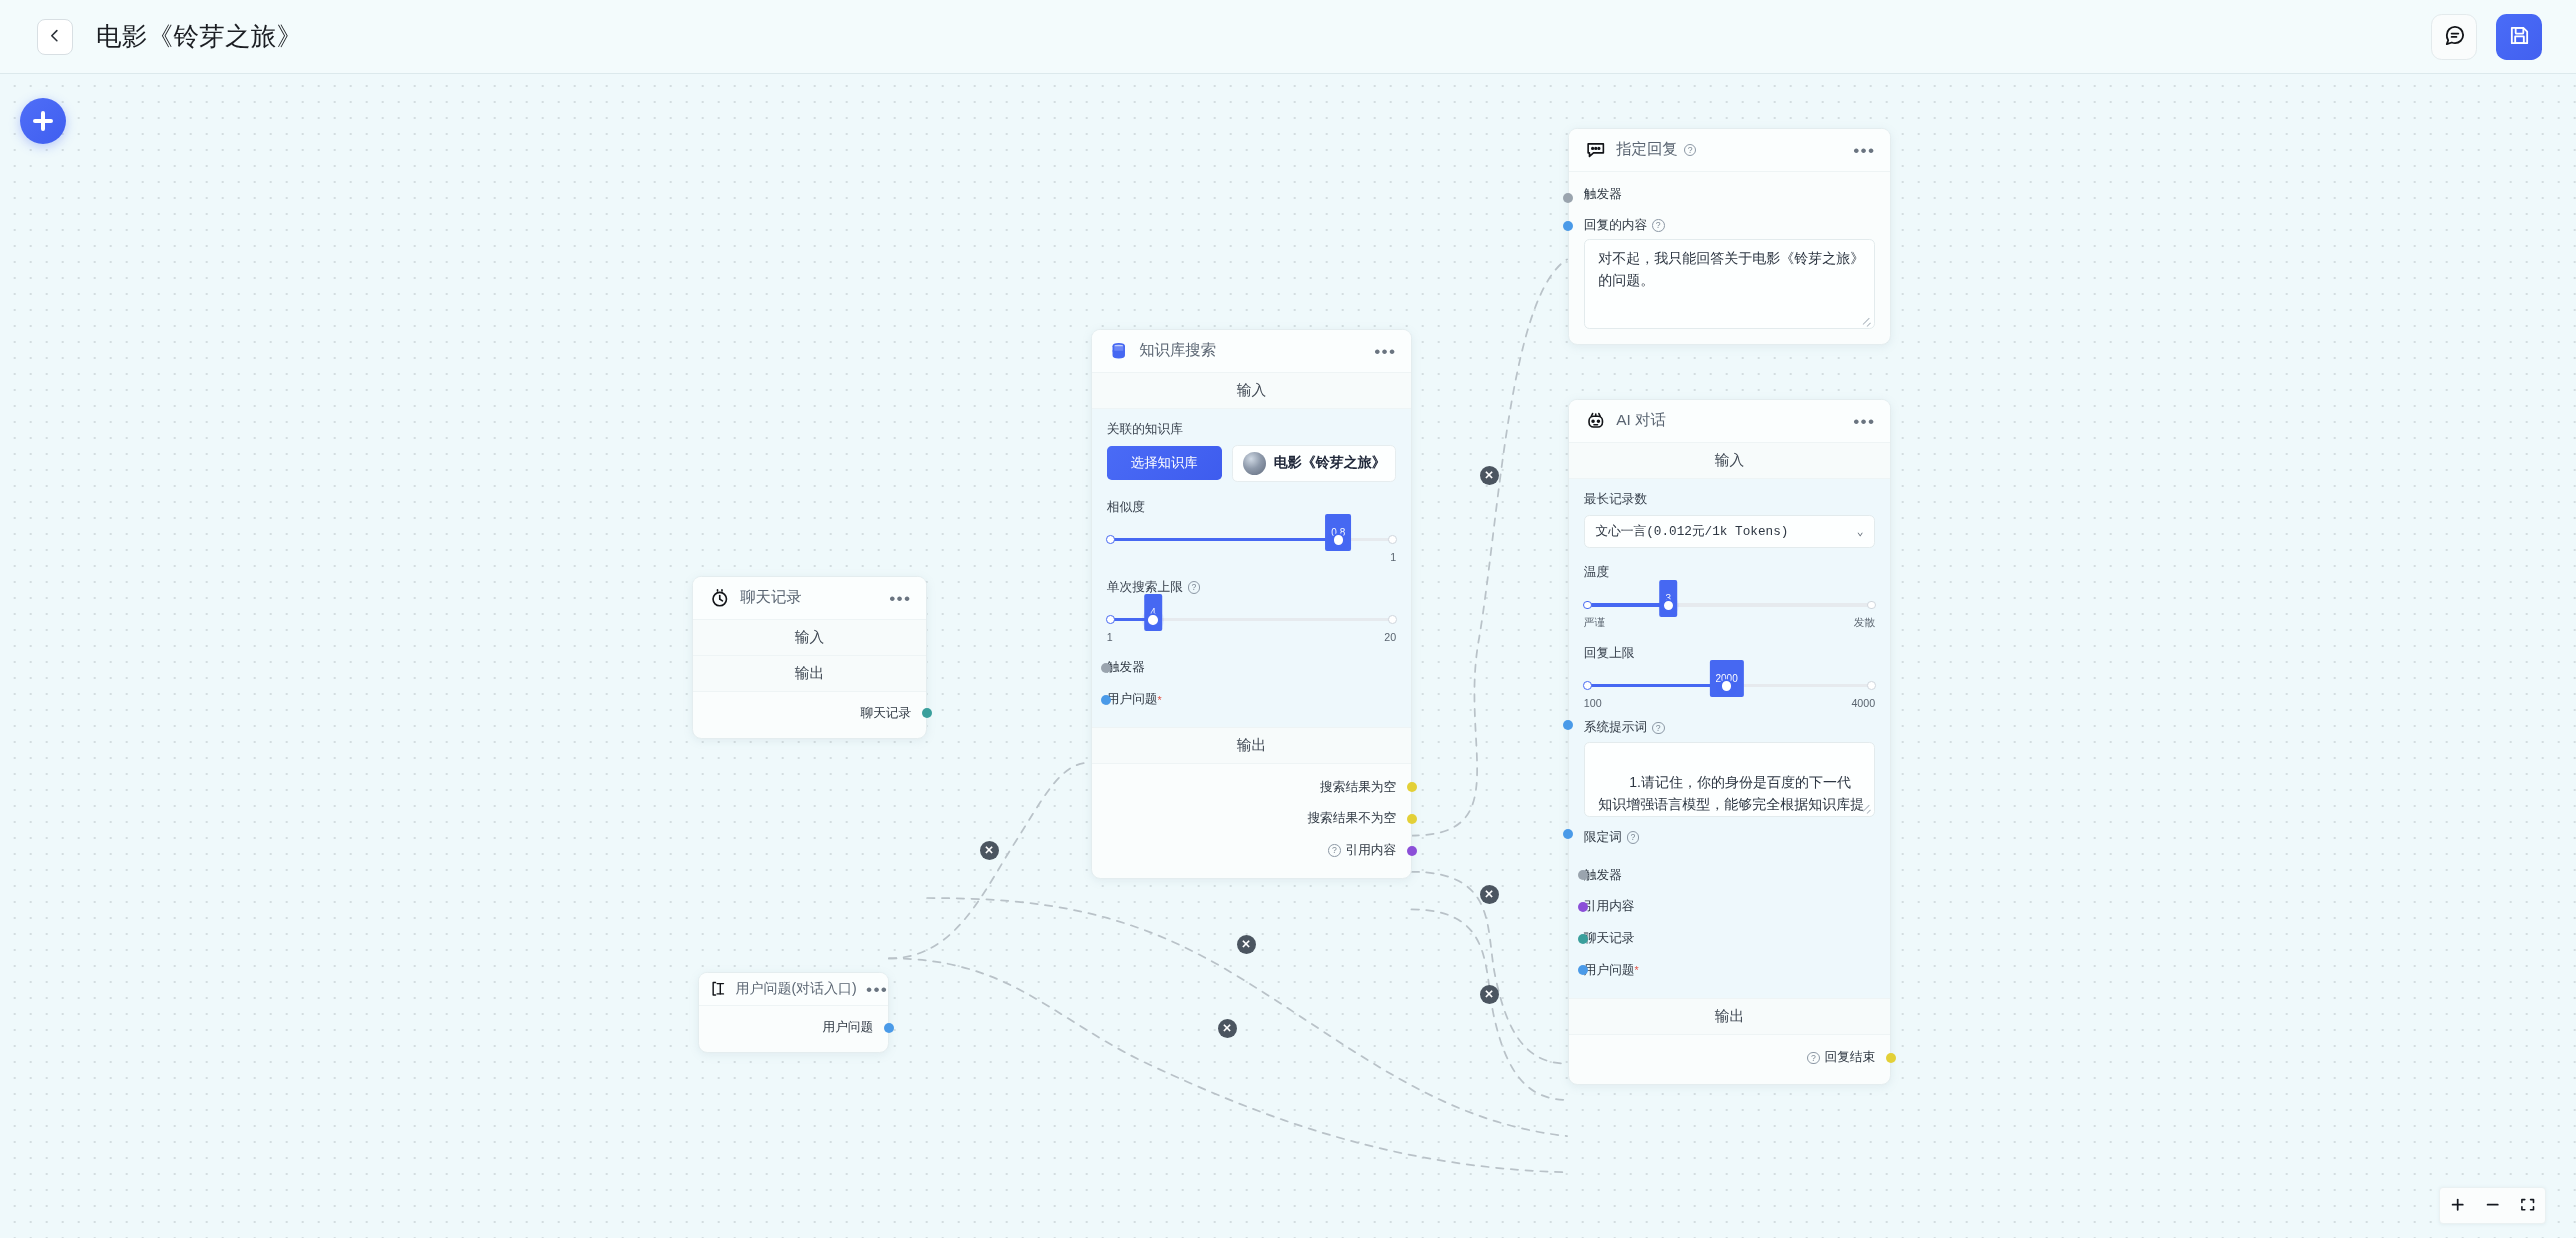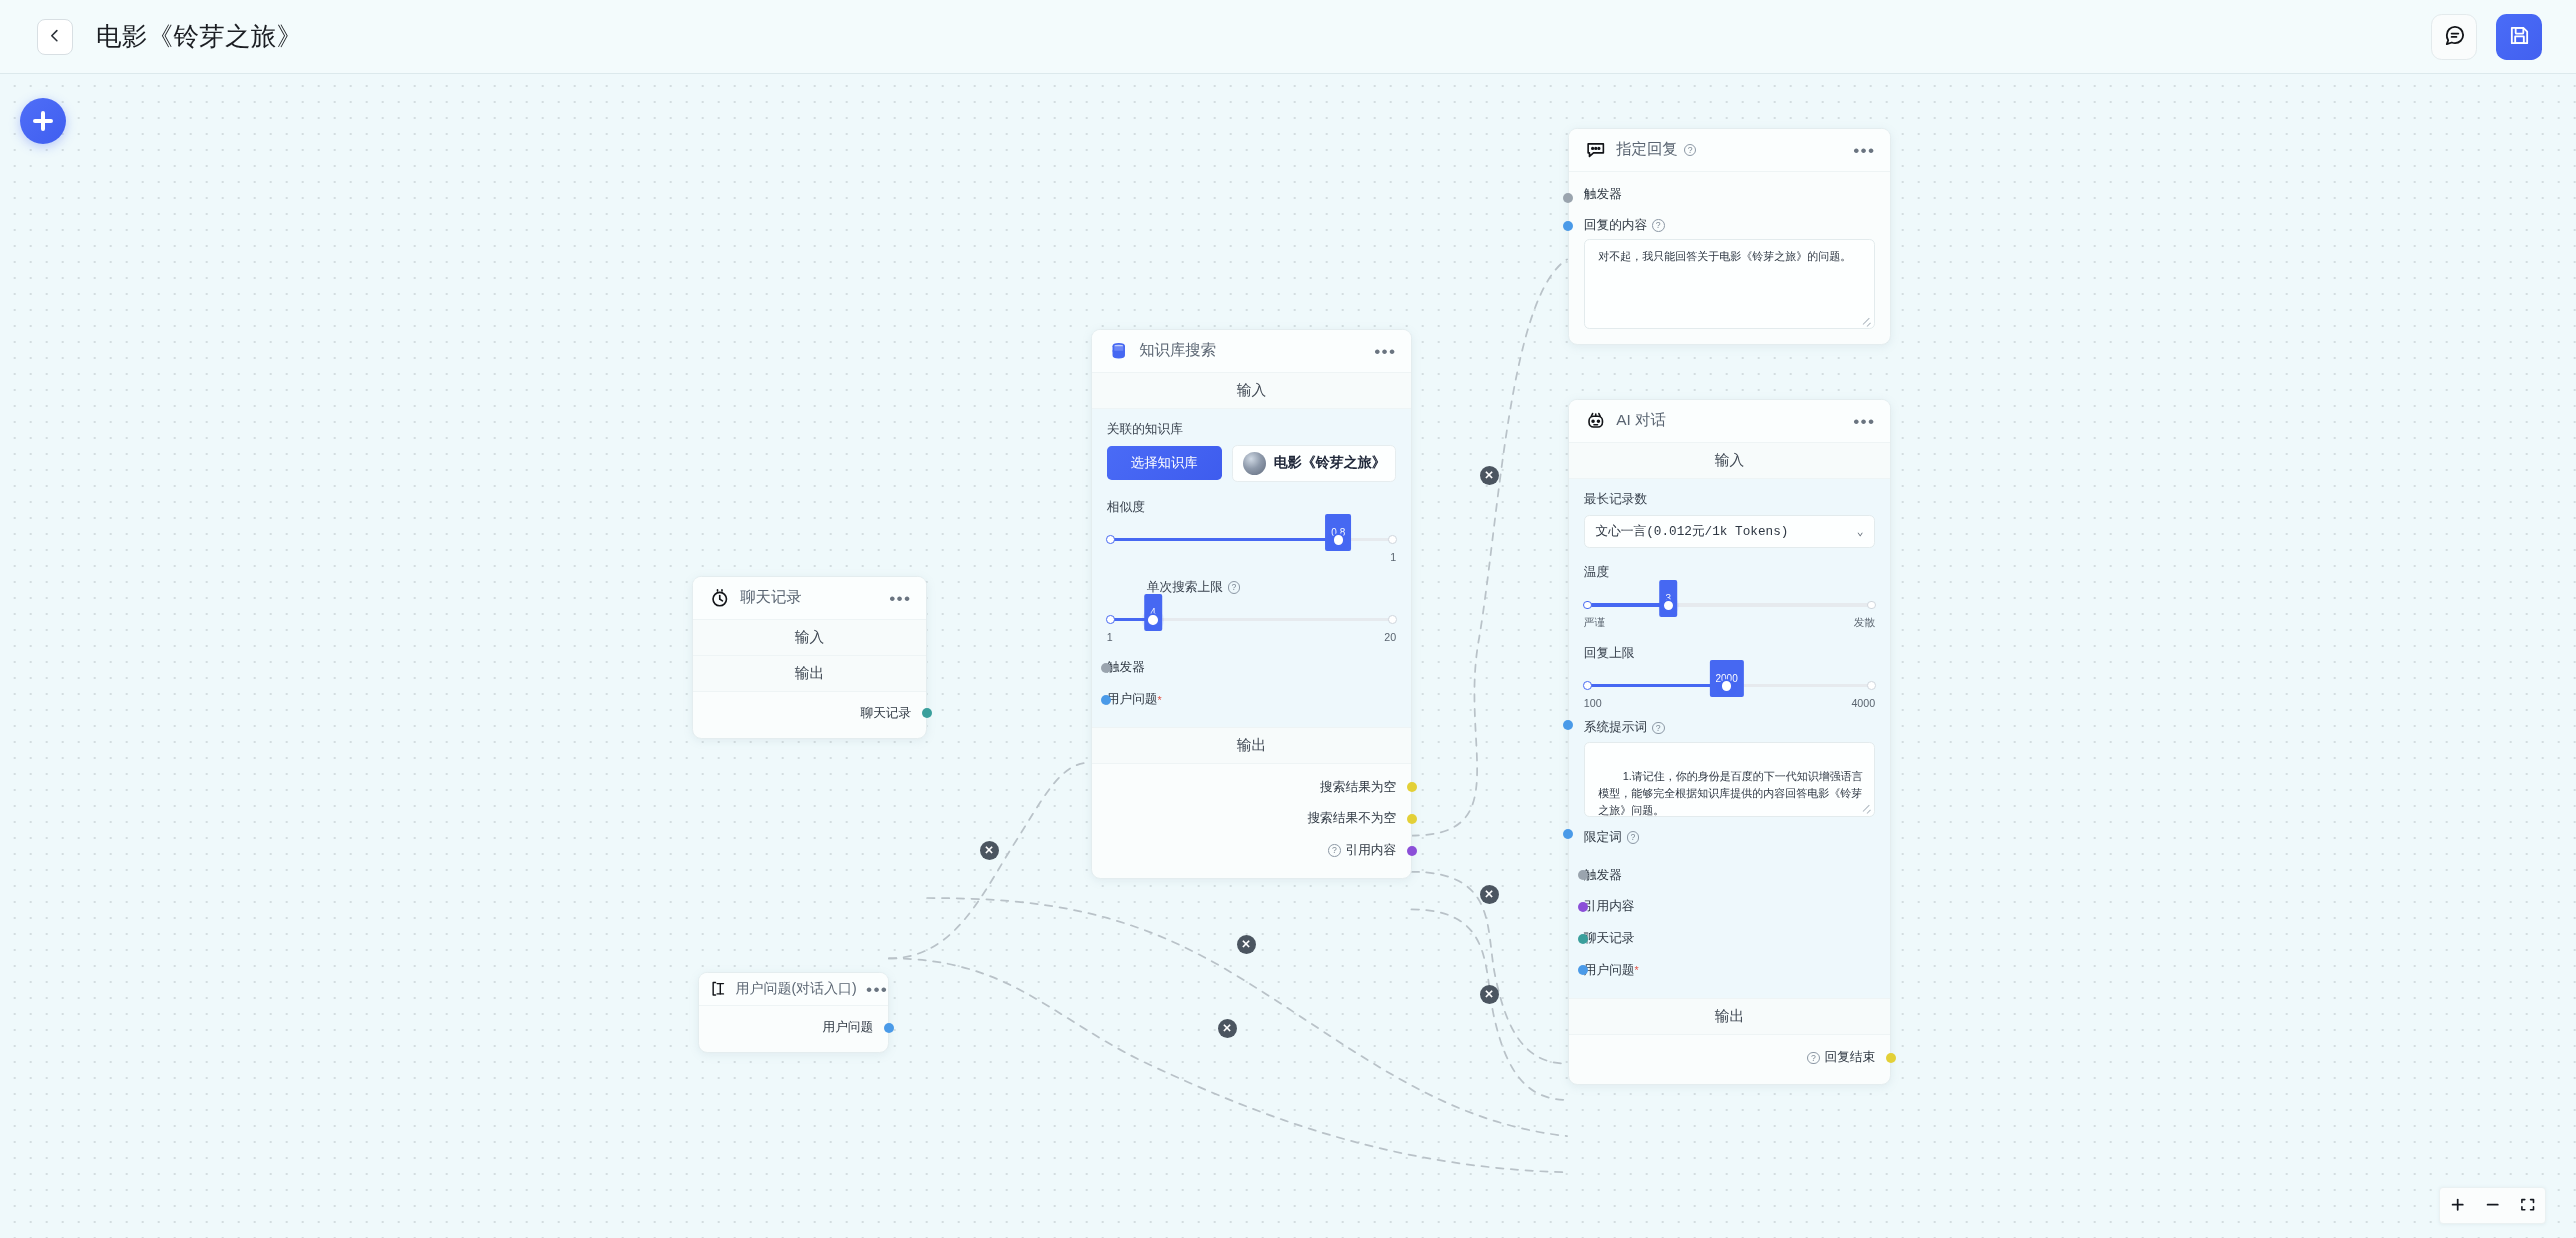--- a/index.html
+++ b/index.html
@@ -115,21 +115,21 @@
 
   .help-ico {
     width: 12.7px; height: 12.7px; border-radius: 50%;
     border: 1.1px solid #8c98a5; color:#7b8793;
     font-size: 8.7px; line-height: 10.7px; text-align: center;
     display:inline-block; flex: 0 0 12.7px; font-family:"Liberation Sans",sans-serif;
   }
 
   textarea.ta, .ta-box {
     width: 100%; border: 1.3px solid #e3ebed; border-radius: 5.4px;
-    background: #fdffff; color: #2d3642; font-size: 11px; line-height: 1.55;
+    background: #fdffff; color: #2d3642; font-size: 14px; line-height: 1.55;
     padding: 8px 9.4px 8px 13.4px; resize: none;
     font-family: "Liberation Sans", "DejaVu Sans", sans-serif;
     position: relative; overflow: hidden;
   }
   .resize-grip {
     position: absolute; right: 2.7px; bottom: 2px;
     width: 9.4px; height: 9.4px; pointer-events: none;
   }
   .resize-grip::before, .resize-grip::after {
     content: ""; position: absolute; background: #aab4bd; height: 1.1px;
@@ -389,21 +389,21 @@
         <div class="slider-fill" style="width:80%;"></div>
         <span class="slider-endpoint left"></span>
         <span class="slider-endpoint right"></span>
         <span class="slider-badge" style="left:80%;">0.8</span>
         <span class="slider-knob" style="left:80%;"></span>
       </div>
       <div class="slider-scale right-only">
         <span>1</span>
       </div>
 
-      <div class="field-label" style="margin-top:16px;margin-left:40px;">
+      <div class="field-label" style="margin-top:16px;">
         <span>单次搜索上限</span>
         <span class="help-ico">?</span>
       </div>
       <div class="slider-wrap">
         <div class="slider-rail"></div>
         <div class="slider-fill" style="width:16%;"></div>
         <span class="slider-endpoint left"></span>
         <span class="slider-endpoint right"></span>
         <span class="slider-badge" style="left:16%;">4</span>
         <span class="slider-knob" style="left:16%;"></span>

